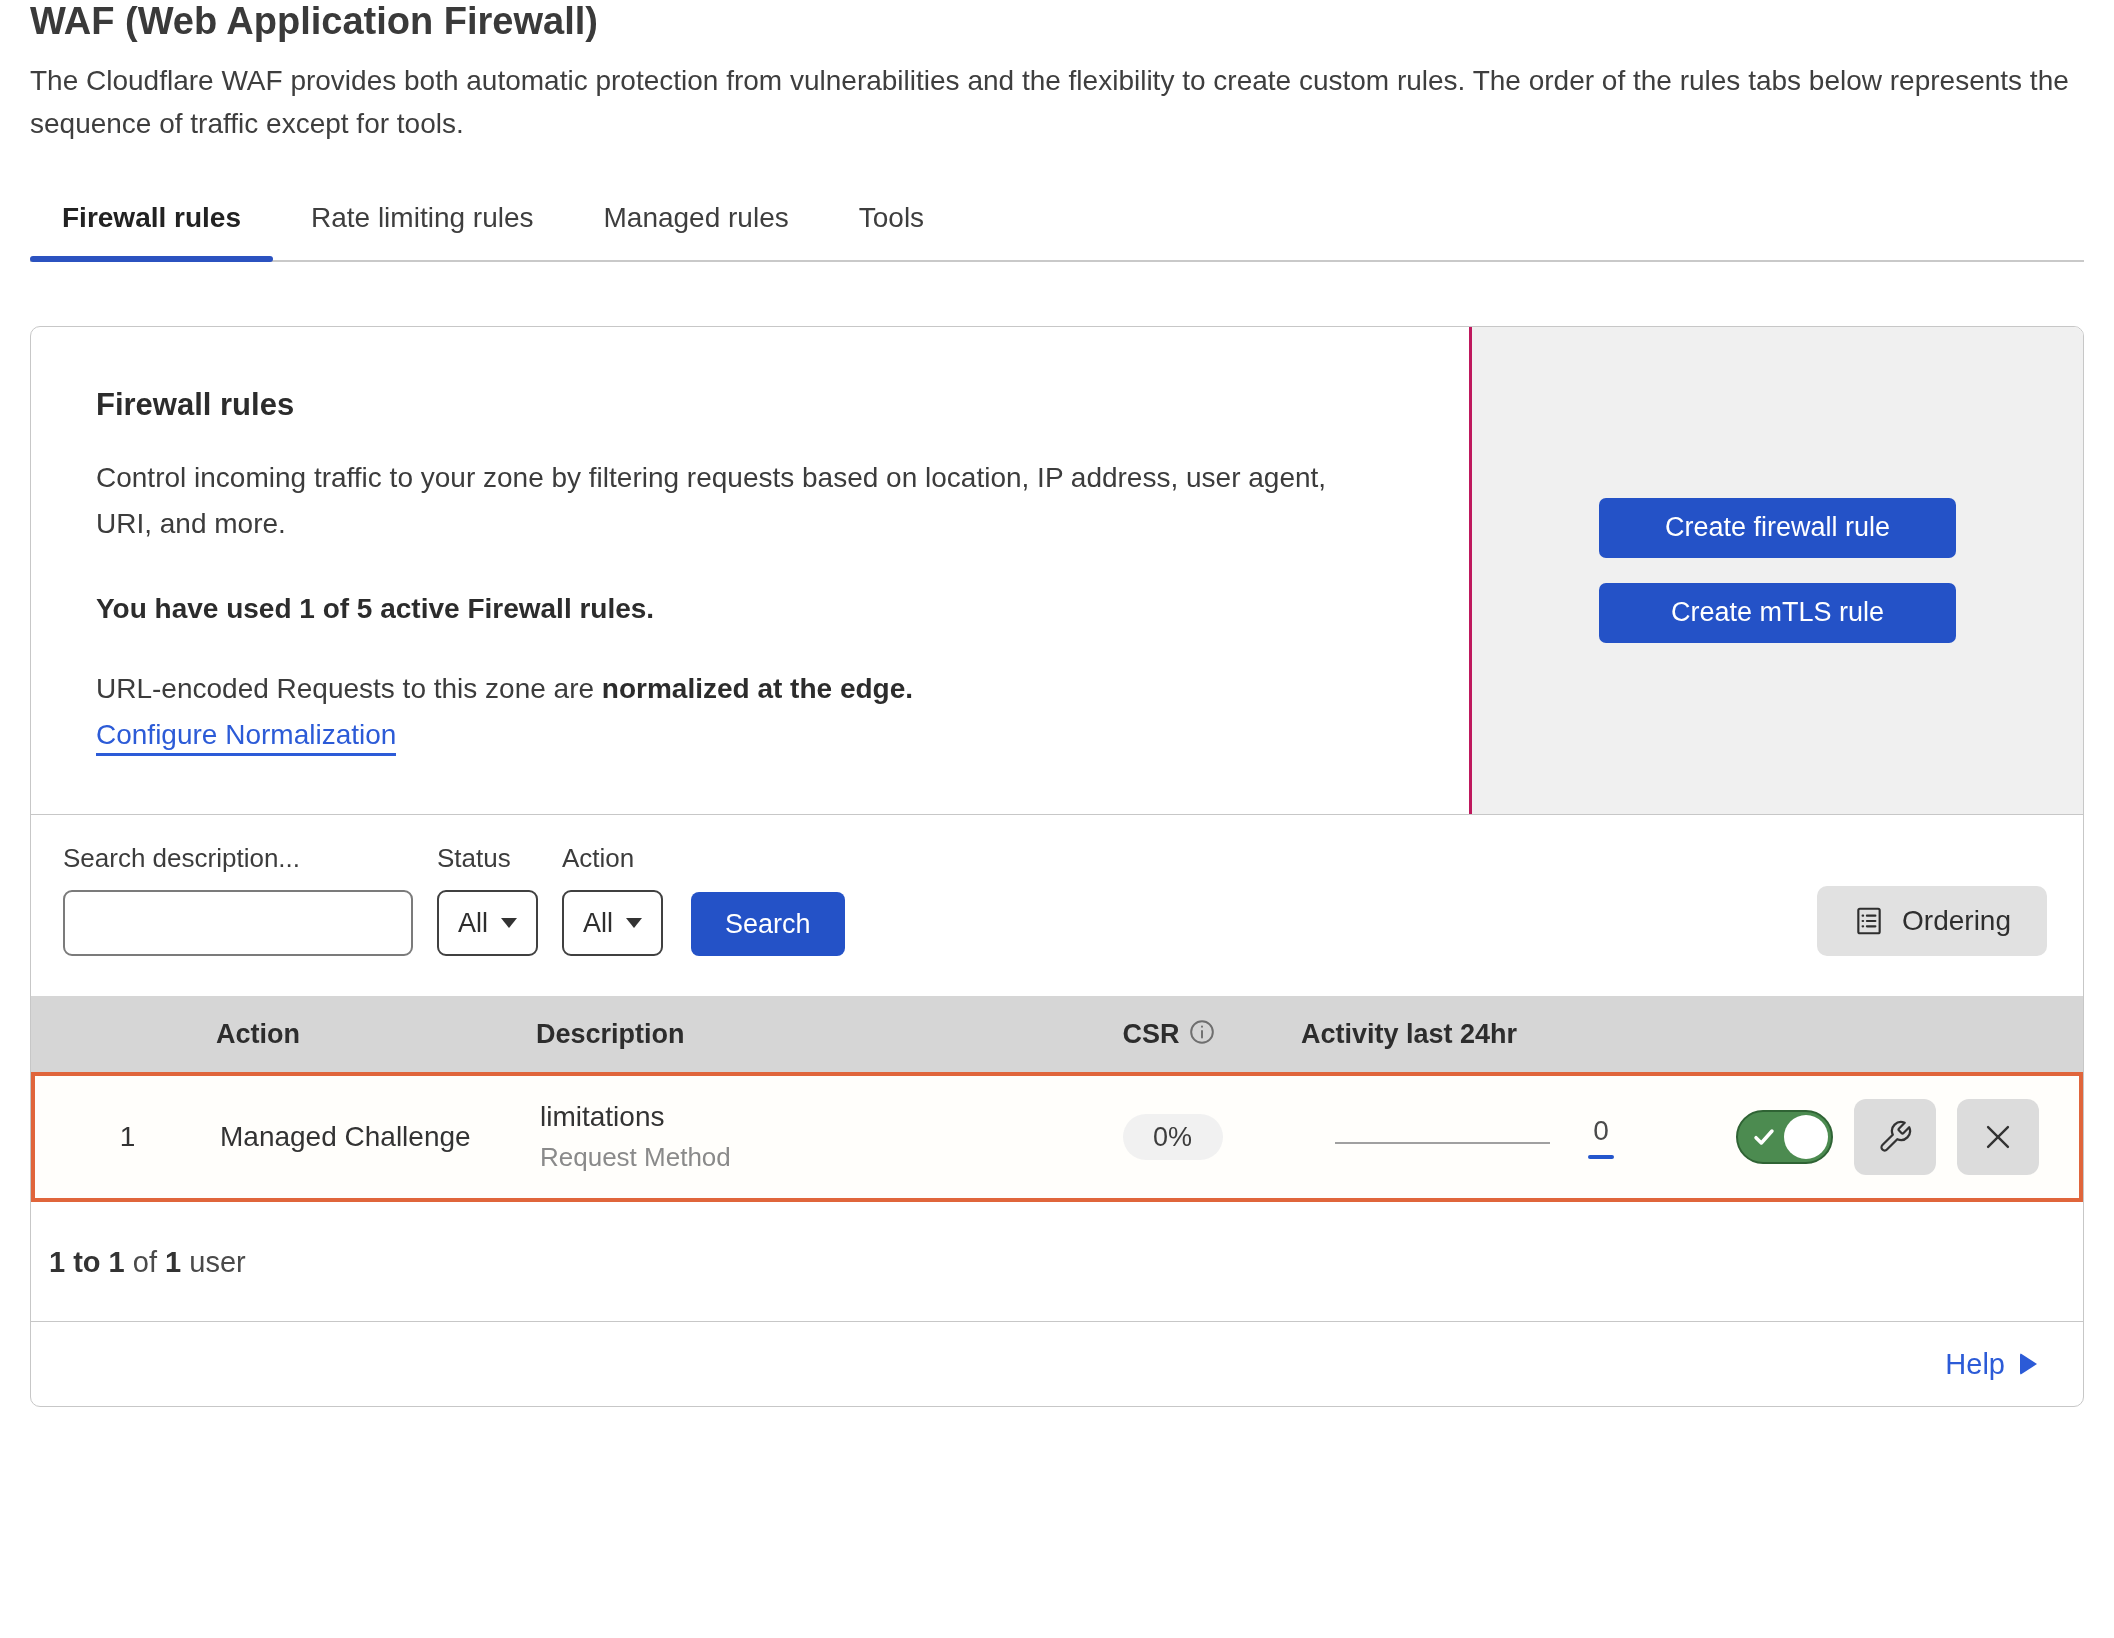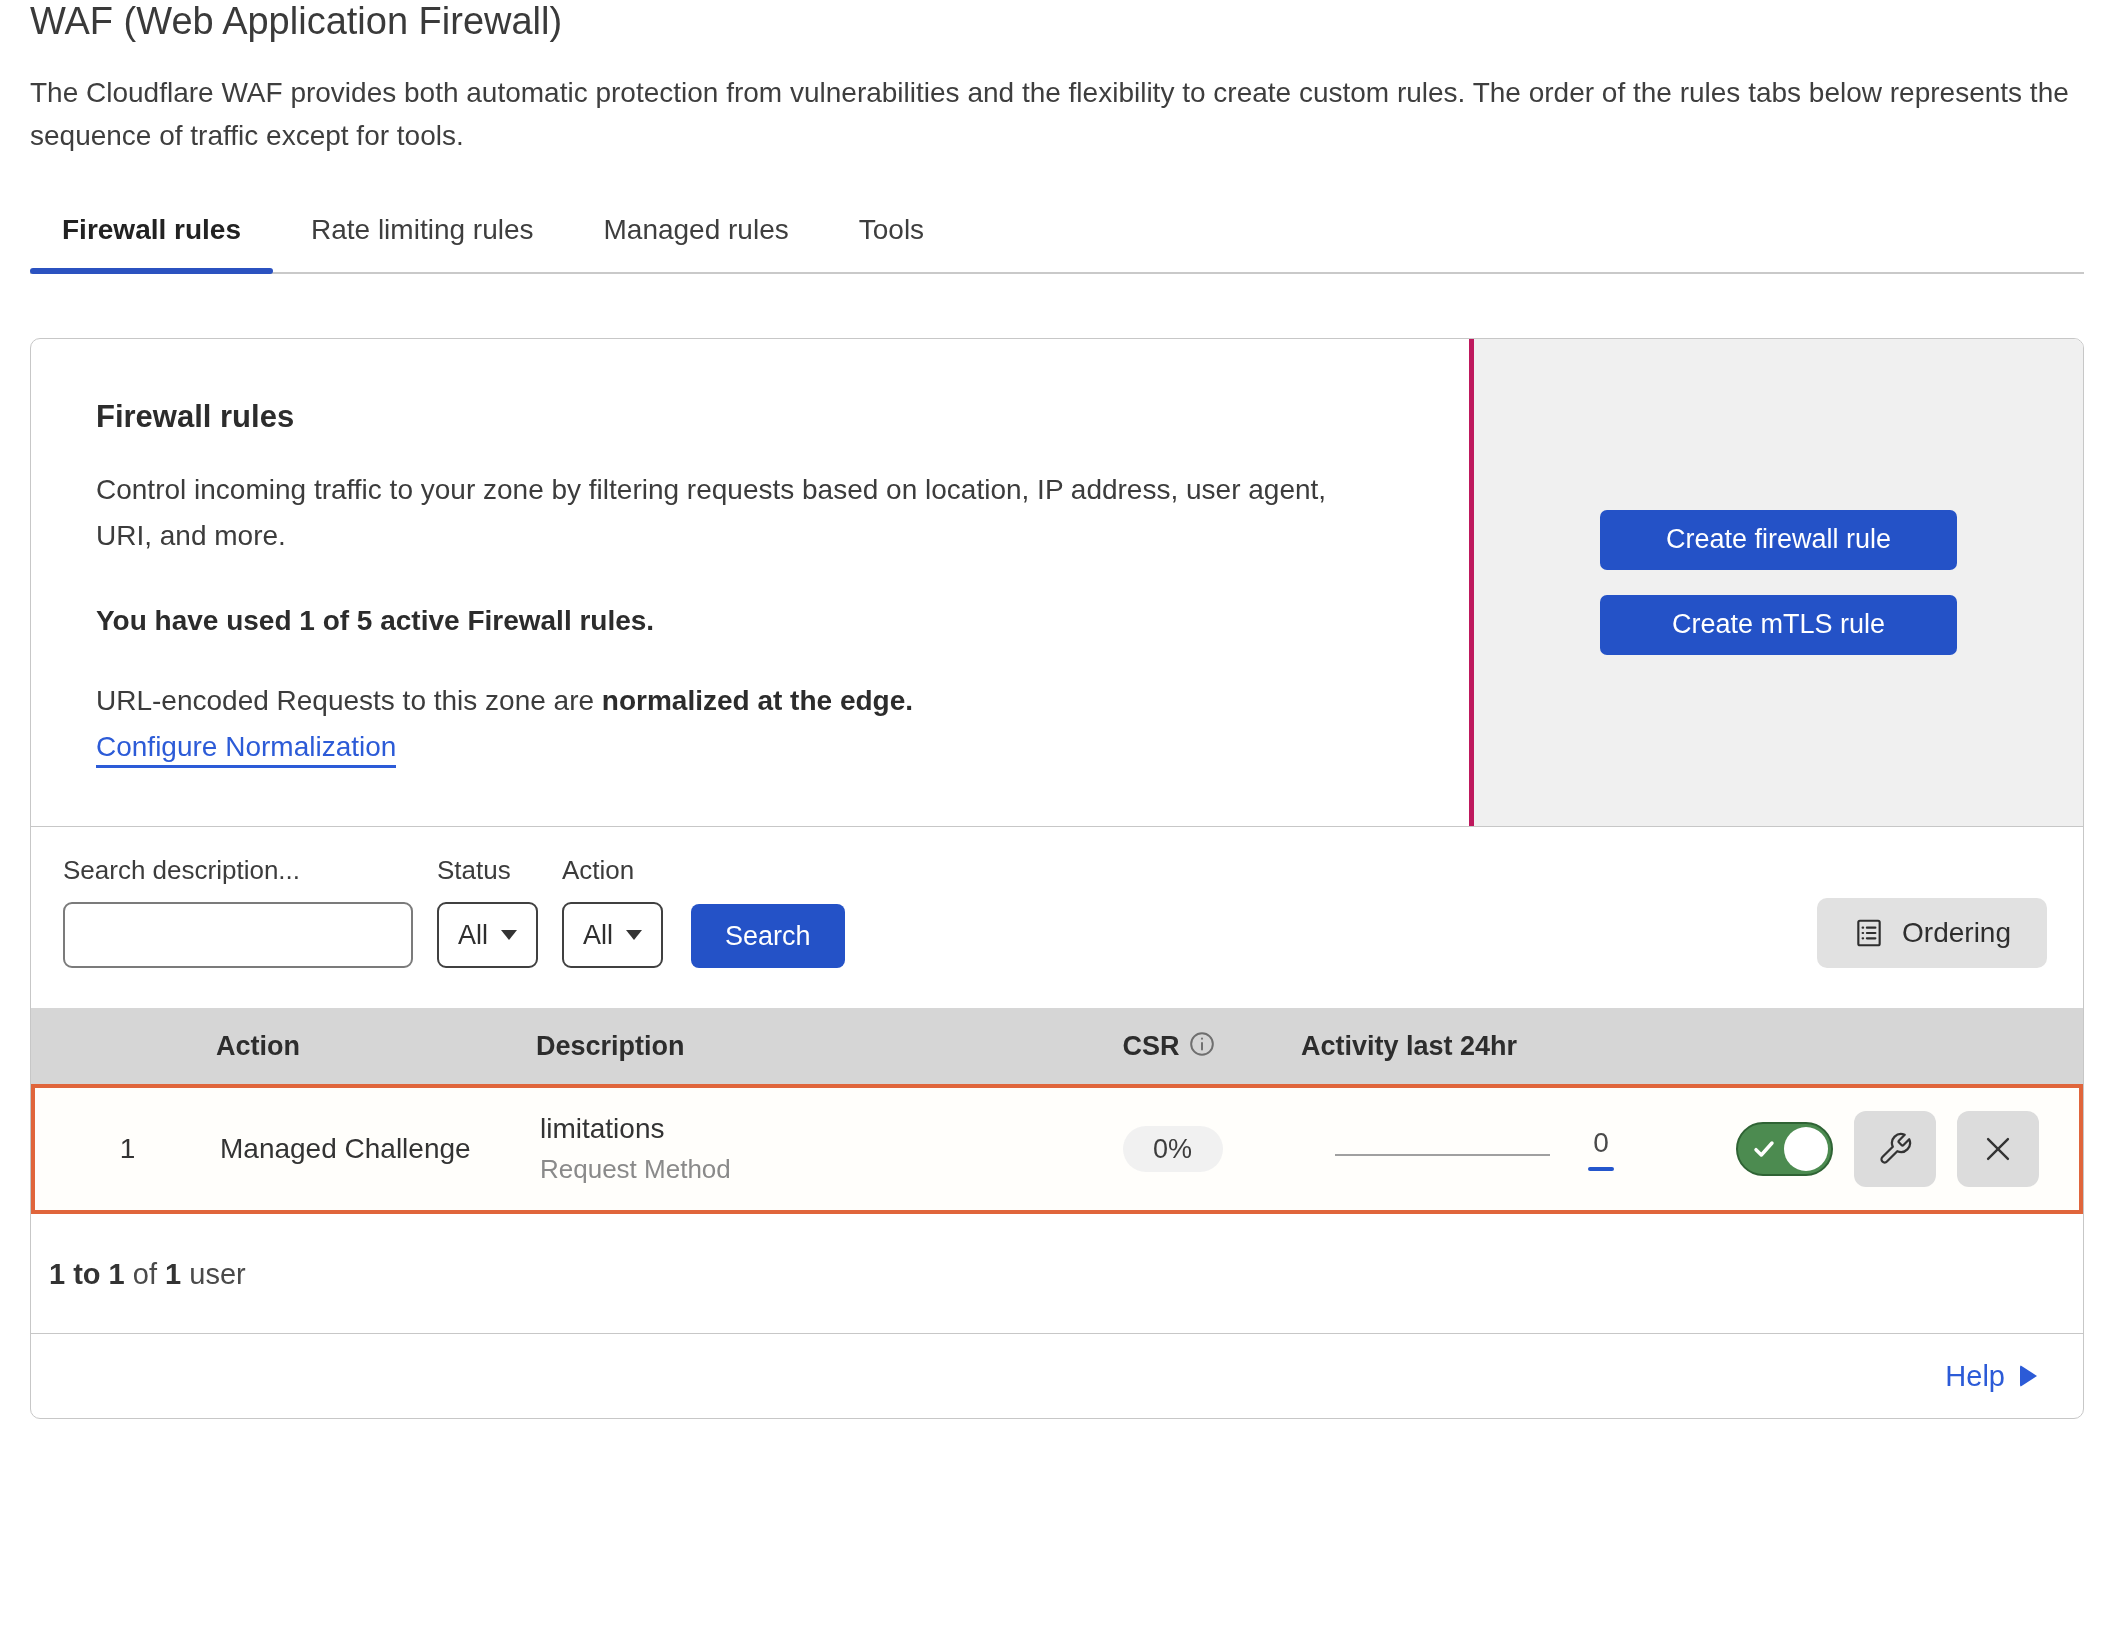--- a/index.html
+++ b/index.html
@@ -10,21 +10,21 @@
     color: #333;
   }
   .page { width: 2114px; min-height: 1638px; padding: 0 30px; }
 
   
   .page-title {
     font-size: 53px; font-weight: 700; color: #2d2d2d;
     padding-top: 30px; margin-bottom: 14px; letter-spacing: -0.5px;
   }
   .page-subtitle {
-    font-size: 38px; font-weight: 400; color: #3a3a3a; margin-bottom: 28px;
+    font-size: 38px; font-weight: 700; color: #3a3a3a; margin-bottom: 16px;
   }
   .page-description {
     font-size: 28px; line-height: 1.55; color: #3e3e3e; max-width: 2054px;
     margin-bottom: 56px;
   }
 
   
   .tabs { display: flex; border-bottom: 2px solid #c9c9c9; }
   .tab {
     font-size: 28px; color: #3e3e3e; padding: 0 32px 26px; margin-right: 6px;
@@ -49,21 +49,21 @@
   .overview-desc { font-size: 28px; line-height: 1.65; color: #3c3c3c; max-width: 1260px; margin-bottom: 46px; }
   .overview-usage { font-size: 28px; font-weight: 700; color: #2c2c2c; margin-bottom: 48px; }
   .overview-norm { font-size: 28px; color: #3c3c3c; margin-bottom: 14px; }
   .overview-norm b { color: #2c2c2c; }
   .config-link {
     display: inline-block; font-size: 28px; color: #2c5bd7; text-decoration: none;
     border-bottom: 3px solid #2c5bd7; padding-bottom: 2px; cursor: pointer;
   }
 
   .overview-right {
-    width: 614px; background: #f0f0f0; border-left: 5px solid #be185d;
+    width: 614px; background: #f0f0f0; border-left: 3px solid #be185d;
     display: flex; flex-direction: column; justify-content: center; align-items: center; gap: 25px;
     padding: 20px 0;
   }
   .btn-primary {
     width: 357px; height: 60px; background: #2452c7; color: #fff;
     font-size: 27px; font-family: inherit; border: none; border-radius: 7px; cursor: pointer;
   }
 
   
   .filter-section {

